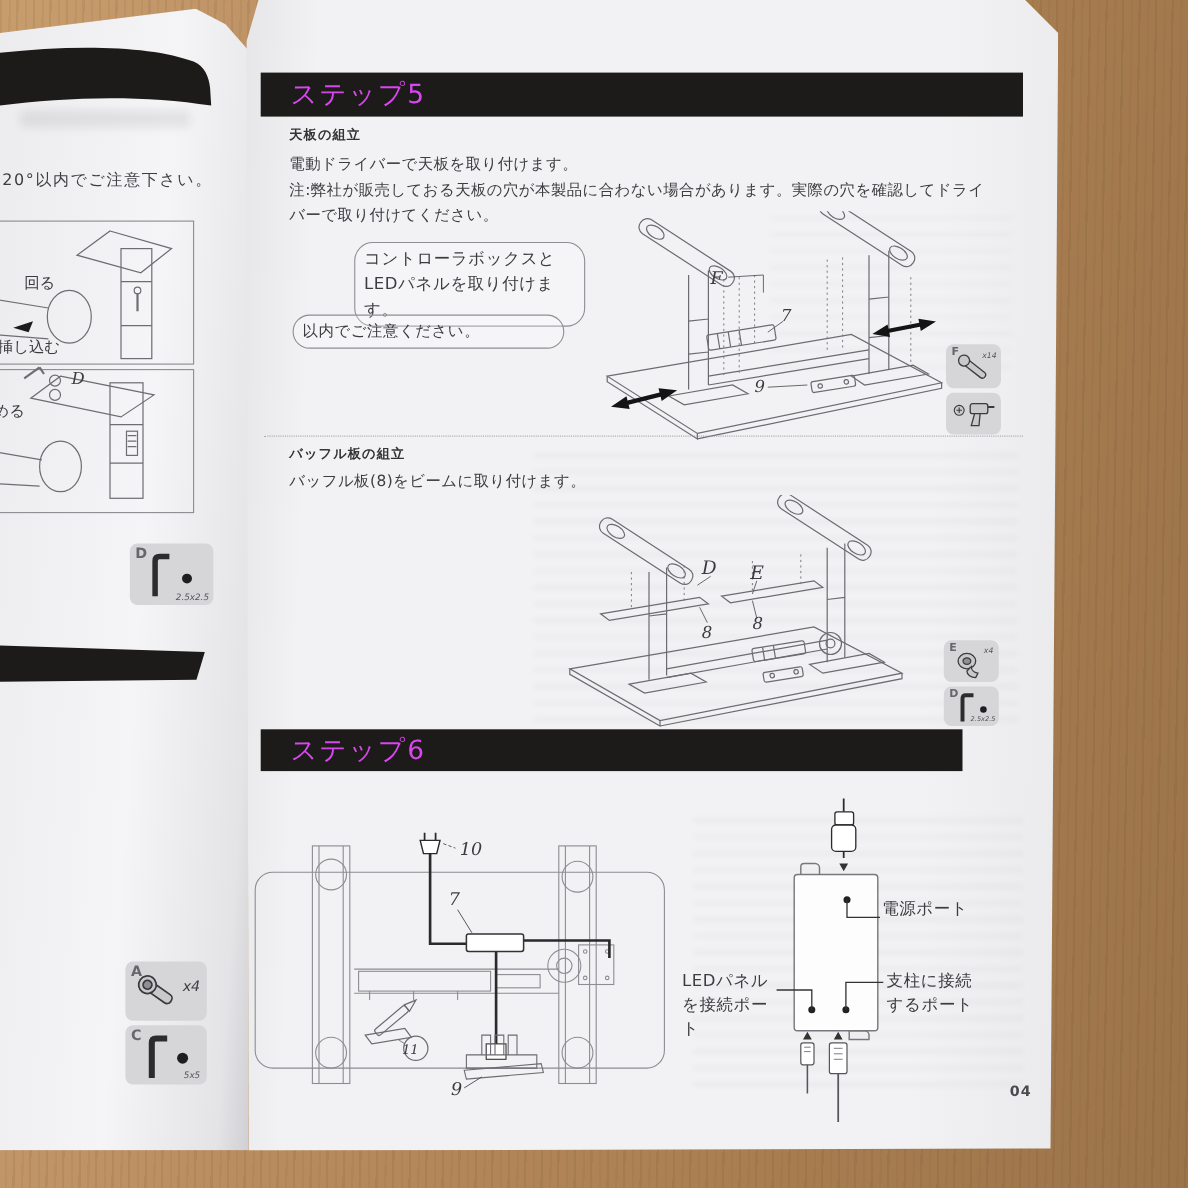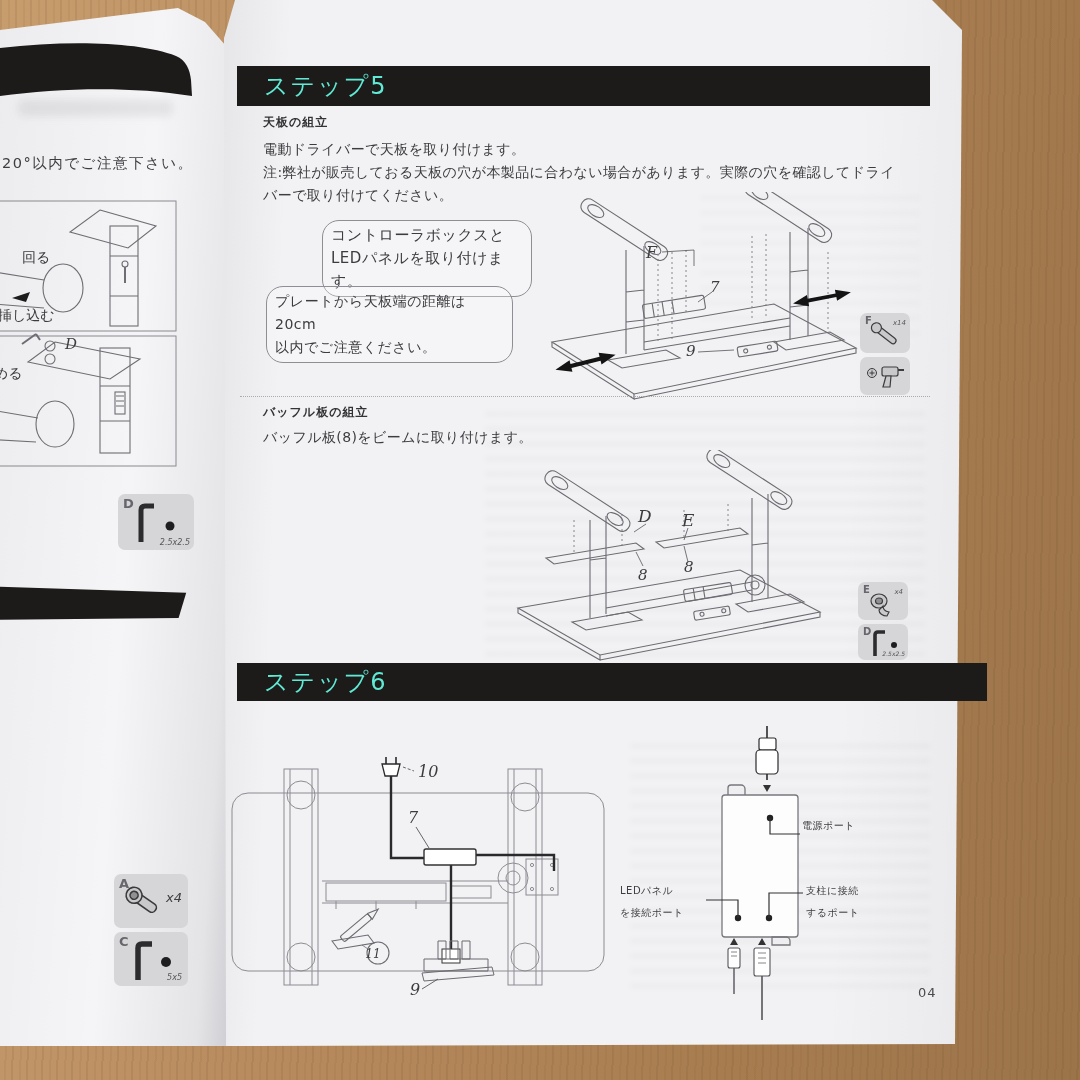--- a/index.html
+++ b/index.html
@@ -12,34 +12,34 @@
   }
   .page{position:absolute;filter:drop-shadow(0 6px 9px rgba(70,42,16,0.45));}
   .left-page{left:0;top:0;width:226px;height:1046px;
     clip-path:polygon(0 30px,178px 8px,205px 22px,226px 46px,226px 1046px,0 1046px);
     background:linear-gradient(94deg,#ececee 0%,#f5f5f7 55%,#e4e4e7 90%,#d0d0d4 100%);}
   .right-page{left:222px;top:0;width:744px;height:1047px;
     clip-path:polygon(13px 0,710px 0,740px 30px,733px 1044px,4px 1046px,2px 38px);
     background:linear-gradient(92deg,#e6e6e9 0%,#f2f2f4 9%,#f2f2f4 82%,#eaeaed 100%);}
   .abs{position:absolute;}
   .jp{letter-spacing:0.5px;}
-  .bar{background:#1d1b19;color:#5eead4;display:flex;align-items:center;}
+  .bar{background:#1d1b19;color:#d946ef;display:flex;align-items:center;}
   .bar span{font-size:24px;letter-spacing:2px;padding-left:27px;}
   .h-bold{font-size:12px;font-weight:bold;color:#333336;letter-spacing:1px;}
   .body-line{font-size:14px;color:#3d3d41;letter-spacing:0.4px;white-space:nowrap;}
   .callout{border:1.2px solid #8e8e94;border-radius:17px;background:rgba(255,255,255,0.25);
     font-size:15px;line-height:23px;color:#3c3c40;padding:3px 8px;letter-spacing:0.5px;}
   .hwbox{background:#d6d6d9;border-radius:7px;}
   .hw-letter{position:absolute;left:5px;top:2px;font-size:13px;color:#66666c;font-weight:600;}
   .hw-spec{position:absolute;font-size:8px;font-style:italic;color:#55555a;}
   .dotted-div{border-top:1px dotted #9a9aa0;opacity:.8;}
   .ghost{position:absolute;filter:blur(2.5px);opacity:.5;
     background:repeating-linear-gradient(0deg, rgba(110,110,122,0.10) 0 4px, rgba(0,0,0,0) 4px 15px);}
-  .pgnum{font-size:13px;font-weight:normal;color:#4a4a4e;letter-spacing:1px;}
-  .lbl{font-size:10px;color:#3d3d41;letter-spacing:0.5px;line-height:22px;}
+  .pgnum{font-size:13px;font-weight:bold;color:#4a4a4e;letter-spacing:1px;}
+  .lbl{font-size:15px;color:#3d3d41;letter-spacing:0.5px;line-height:22px;}
   svg text.part{font-family:"DejaVu Serif","Liberation Serif",serif;font-style:italic;fill:#3c3c40;}
   svg text.jt{font-family:"DejaVu Sans","Liberation Sans",sans-serif;fill:#3c3c40;}
   .smudge{position:absolute;background:rgba(120,120,128,0.14);filter:blur(4px);border-radius:6px;}
 </style>
 </head>
 <body>
 
 <div id="stage">
 
   <div class="page left-page">
@@ -136,21 +136,20 @@
   <div class="abs h-bold jp" style="left:263px;top:114px">天板の組立</div>
   <div class="abs body-line" style="left:263px;top:164px">注:弊社が販売しておる天板の穴が本製品に合わない場合があります。実際の穴を確認してドライ</div>
   <div class="abs body-line" style="left:263px;top:141px">電動ドライバーで天板を取り付けます。</div>
   <div class="abs body-line" style="left:263px;top:187px">バーで取り付けてください。</div>
 
   <div class="abs callout" style="left:322px;top:220px;width:192px">
     <div>コントローラボックスと</div>
     <div>LEDパネルを取り付けます。</div>
   </div>
   <div class="abs callout" style="left:266px;top:286px;width:229px;font-size:14px">
-    <div>プレートから天板端の距離は20cm</div>
     <div>以内でご注意ください。</div>
   </div>
 
   <svg class="abs" style="left:538px;top:192px" width="330" height="212" viewBox="0 0 330 212">
     <g stroke="#6b6b71" fill="none" stroke-width="1.1">
       <path d="M14,150 L236,112 L318,156 L96,202 Z"></path>
       <path d="M14,150 L14,155 L96,207 L96,202"></path>
       <path d="M318,156 L318,161 L96,207"></path>
       <g transform="rotate(33 86 38)">
           <rect x="36" y="30" width="100" height="15" rx="7"></rect>
@@ -278,21 +277,21 @@
   </div>
   <div class="abs hwbox" style="left:858px;top:624px;width:50px;height:36px">
     <span class="hw-letter" style="font-size:10px">D</span>
     <svg class="abs" style="left:11px;top:4px" width="38" height="30" viewBox="0 0 38 30">
       <path d="M16,4 L9,4 Q6,4 6,7 L6,28" stroke="#2c2c2e" stroke-width="3.6" fill="none"></path>
       <circle cx="25" cy="17" r="3" fill="#1e1e20"></circle>
     </svg>
     <span class="hw-spec" style="right:3px;bottom:3px;font-size:6px">2.5x2.5</span>
   </div>
 
-  <div class="abs bar" style="left:237px;top:663px;width:750px;height:38px">
+  <div class="abs bar" style="left:237px;top:663px;width:638px;height:38px">
     <span class="jp">ステップ6</span>
   </div>
 
   <svg class="abs" style="left:226px;top:753px" width="432" height="258" viewBox="0 0 432 258">
     <g stroke="#8c8c92" fill="none" stroke-width="1">
       <rect x="6" y="40" width="372" height="178" rx="16"></rect>
       <rect x="58" y="16" width="34" height="216"></rect>
       <path d="M64,16 v216 M86,16 v216"></path>
       <circle cx="75" cy="42" r="14"></circle>
         <circle cx="75" cy="204" r="14"></circle>

